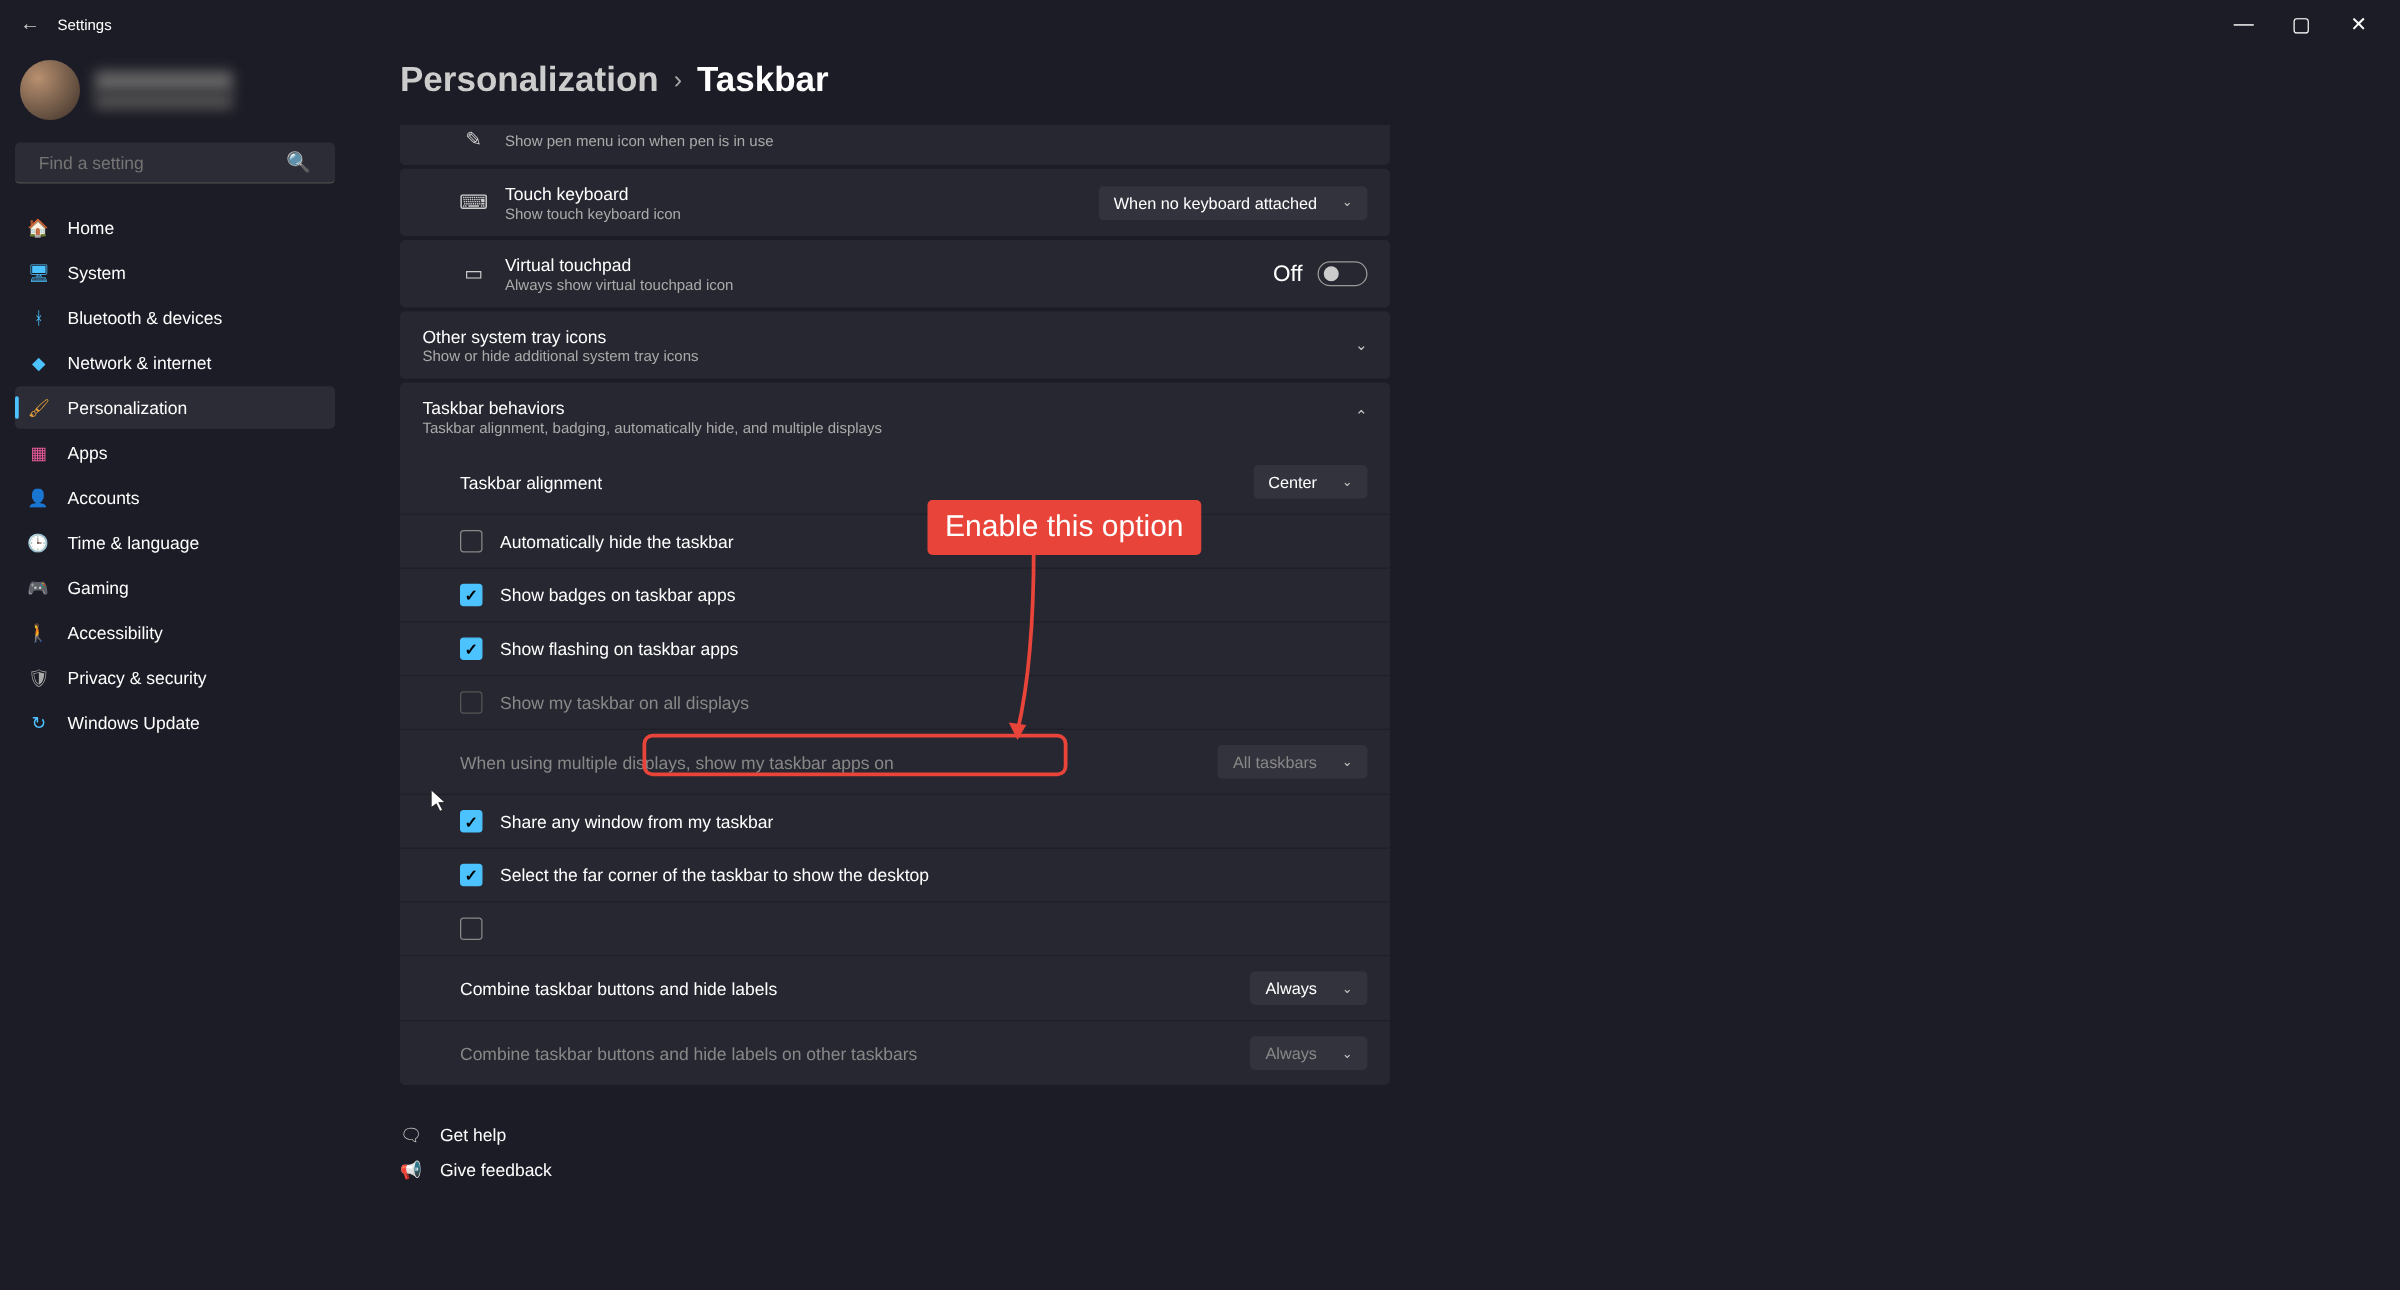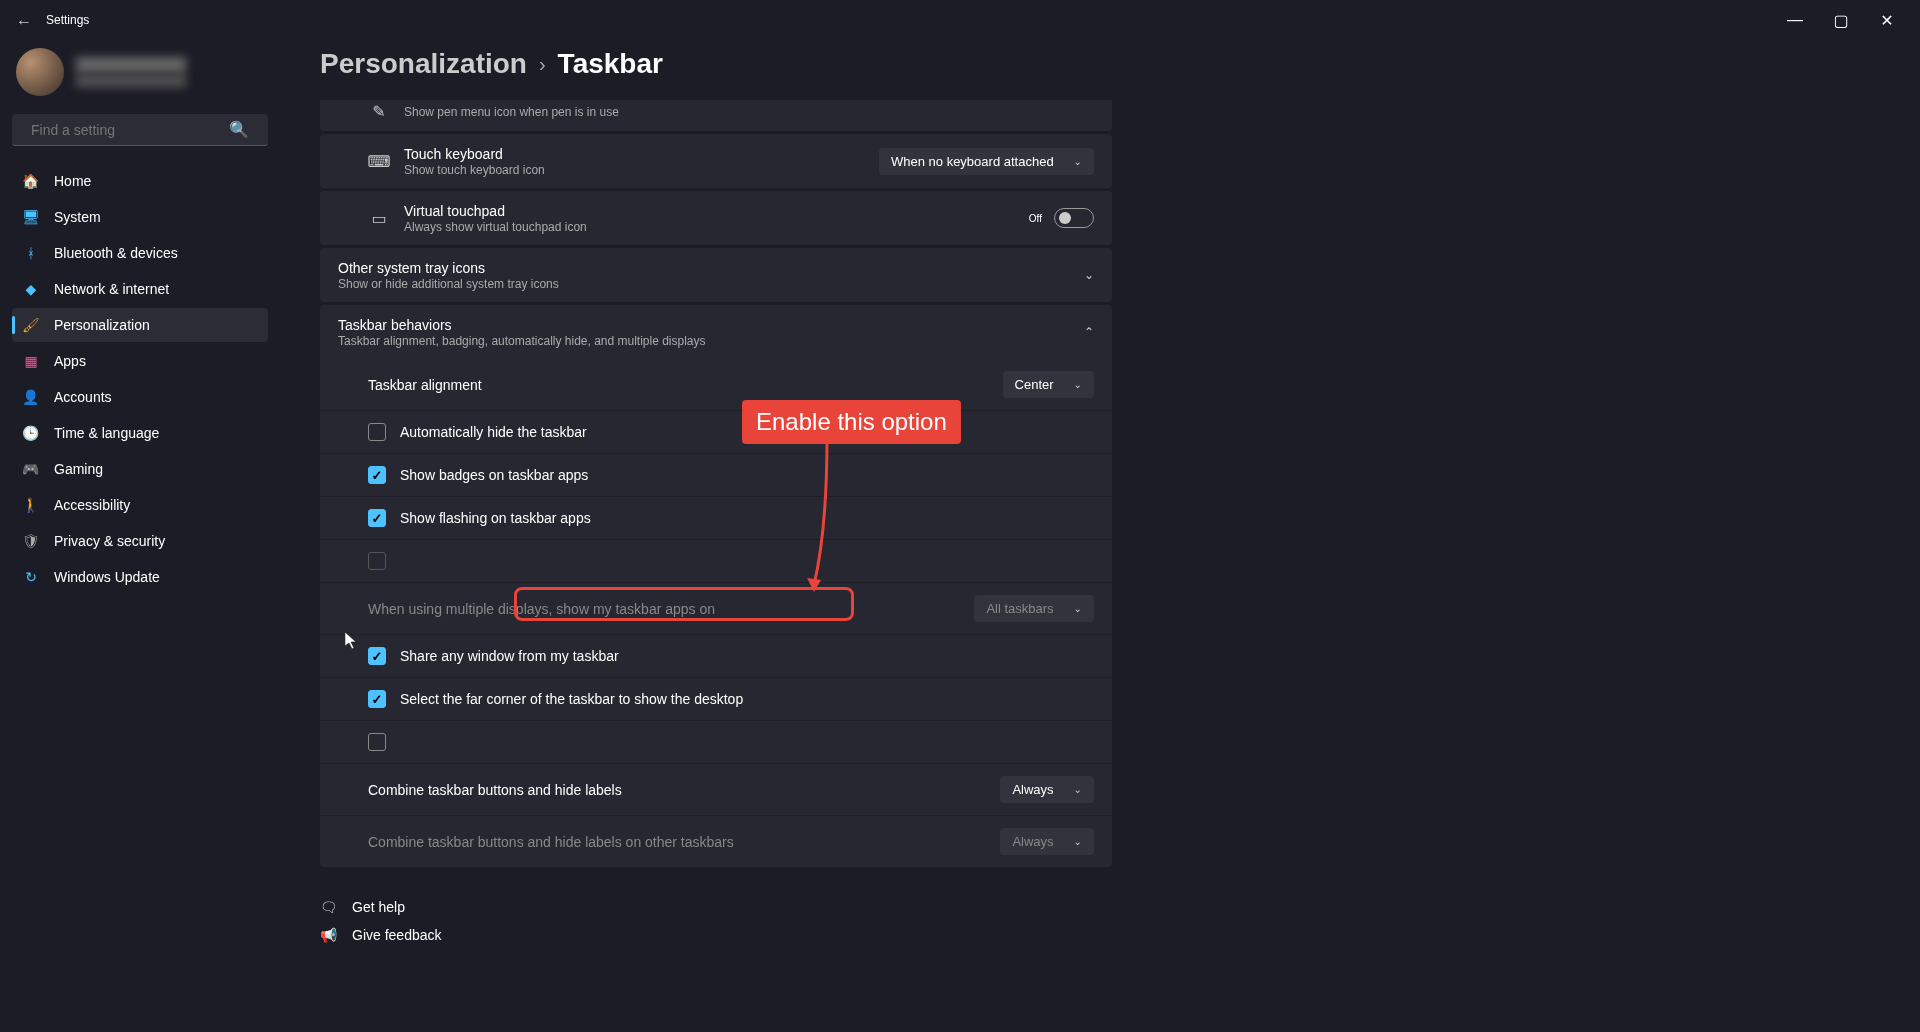--- a/index.html
+++ b/index.html
@@ -42,21 +42,21 @@
     .panel-text { flex: 1; display: flex; flex-direction: column; }
     .panel-title { font-size: 14px; color: #fff; }
     .panel-desc { font-size: 12px; color: #aaa; margin-top: 1px; }
     
     .dropdown { background: #33333d; border-radius: 4px; padding: 6px 12px; display: flex; align-items: center; gap: 20px; font-size: 13px; cursor: pointer; min-width: 88px; }
     .dropdown.disabled { color: #888; }
     .chevron { font-size: 10px; color: #ccc; margin-left: auto; }
     .panel-chevron { color: #ccc; font-size: 12px; margin-left: 12px; }
     
     .toggle-wrap { display: flex; align-items: center; gap: 12px; }
-    .toggle-label { font-size: 10px; }
+    .toggle-label { font-size: 18px; }
     .toggle { width: 40px; height: 20px; border-radius: 10px; border: 1px solid #999; position: relative; cursor: pointer; }
     .toggle-knob { width: 12px; height: 12px; border-radius: 50%; background: #ccc; position: absolute; top: 3px; left: 4px; }
     
     .behaviors-group { background: #272731; border-radius: 4px; margin-bottom: 3px; }
     .behavior-row { display: flex; align-items: center; padding: 12px 18px 12px 48px; border-bottom: 1px solid #1f1f28; min-height: 40px; }
     .behavior-row:last-child { border-bottom: none; }
     .behavior-label { flex: 1; font-size: 14px; }
     .behavior-label.disabled { color: #888; }
     
     .checkbox { width: 18px; height: 18px; border-radius: 3px; border: 1px solid #888; margin-right: 14px; display: flex; align-items: center; justify-content: center; cursor: pointer; flex-shrink: 0; }
@@ -226,20 +226,21 @@
         <div class="behavior-row">
           <div class="checkbox checked"></div>
           <span class="behavior-label">Show badges on taskbar apps</span>
         </div>
         <div class="behavior-row">
           <div class="checkbox checked"></div>
           <span class="behavior-label">Show flashing on taskbar apps</span>
         </div>
         <div class="behavior-row">
           <div class="checkbox disabled"></div>
+          <span class="behavior-label disabled">Show my taskbar on all displays</span>
         </div>
         <div class="behavior-row">
           <span class="behavior-label disabled">When using multiple displays, show my taskbar apps on</span>
           <div class="dropdown disabled">
               <span>All taskbars</span>
               <span class="chevron">⌄</span>
             </div>
         </div>
         <div class="behavior-row">
           <div class="checkbox checked"></div>

